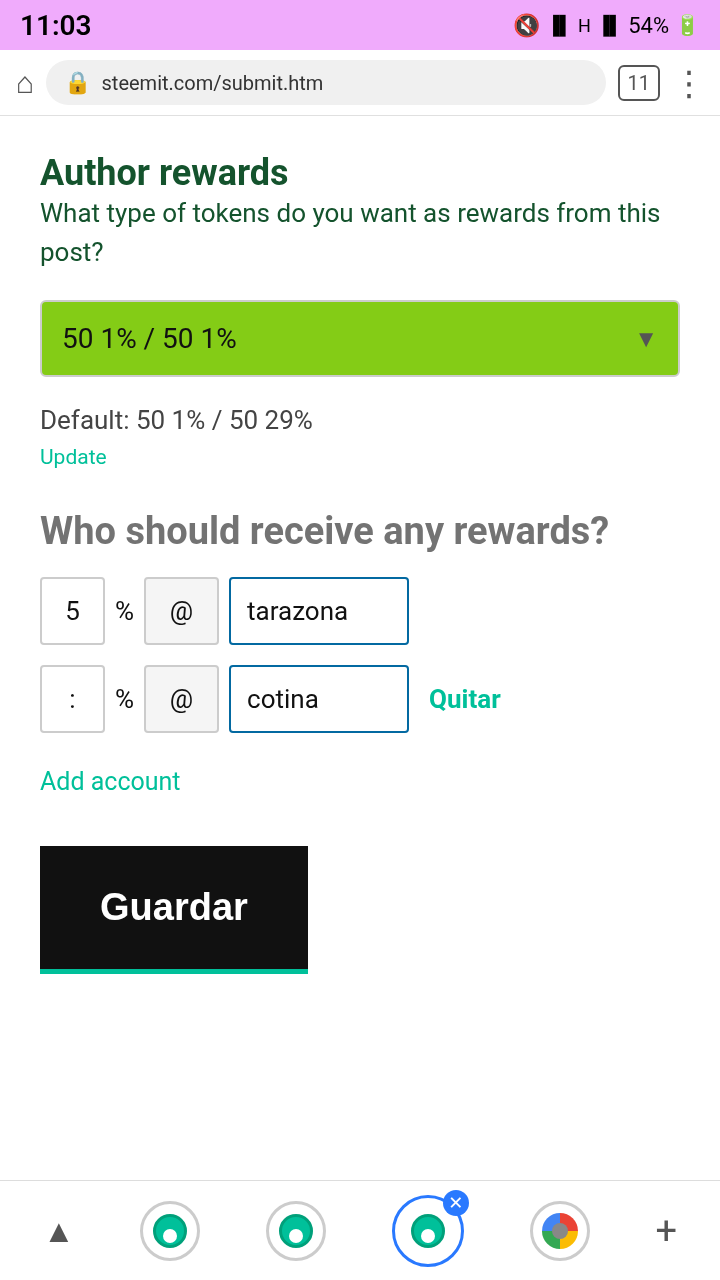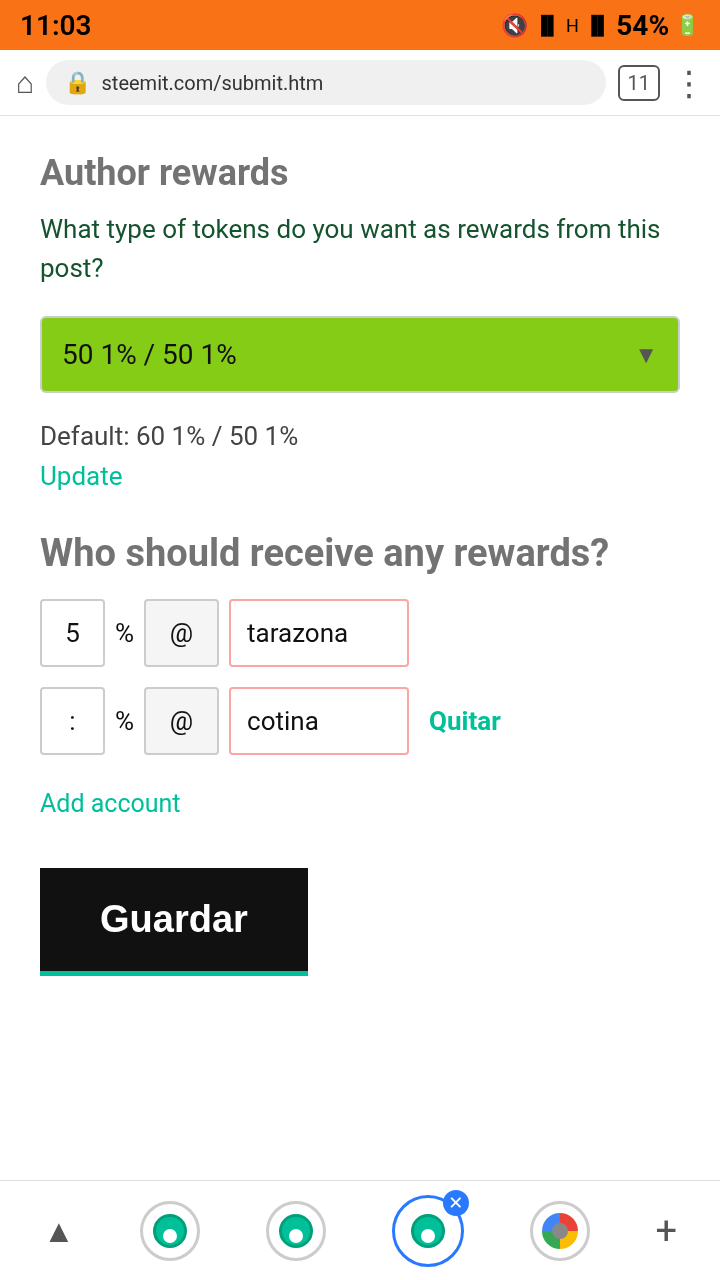--- a/index.html
+++ b/index.html
@@ -11,21 +11,21 @@
       min-height: 1280px;
       overflow-x: hidden;
     }
 
     
     .status-bar {
       display: flex;
       justify-content: space-between;
       align-items: center;
       padding: 8px 20px;
-      background: #f97316;
+      background: #f0abfc;
       height: 50px;
     }
     .status-time {
       font-size: 28px;
       font-weight: 600;
       color: #000;
     }
     .status-icons {
       display: flex;
       align-items: center;
@@ -79,22 +79,21 @@
     }
 
     
     .content {
       padding: 36px 40px;
     }
 
     .section-title {
       font-size: 36px;
       font-weight: 700;
-      color: #737373;
-      margin-bottom: 16px;
+      color: #14532d;
     }
 
     .section-desc {
       font-size: 26px;
       color: #14532d;
       line-height: 1.5;
       margin-bottom: 28px;
     }
 
     
@@ -117,21 +116,21 @@
       font-size: 24px;
       color: #555;
     }
 
     .default-text {
       font-size: 26px;
       color: #444;
       margin-bottom: 10px;
     }
     .update-link {
-      font-size: 26px;
+      font-size: 21px;
       color: #00c09a;
       cursor: pointer;
       margin-bottom: 40px;
       display: inline-block;
     }
 
     
     .who-title {
       font-size: 38px;
       font-weight: 700;
@@ -167,21 +166,21 @@
       width: 75px;
       height: 68px;
       display: flex;
       align-items: center;
       justify-content: center;
       font-size: 26px;
       color: #111;
       background: #f5f5f5;
     }
     .username-box {
-      border: 2px solid #fca5a5;
+      border: 2px solid #0369a1;
       border-radius: 4px;
       height: 68px;
       padding: 0 16px;
       display: flex;
       align-items: center;
       font-size: 26px;
       color: #111;
       min-width: 180px;
     }
     .remove-link {
@@ -201,21 +200,21 @@
       margin-bottom: 50px;
       display: inline-block;
     }
 
     
     .guardar-btn {
       background: #111;
       color: #fff;
       font-size: 38px;
       font-weight: 700;
-      padding: 30px 60px;
+      padding: 40px 60px;
       border: none;
       border-bottom: 5px solid #00c09a;
       cursor: pointer;
       display: inline-block;
       margin-bottom: 40px;
     }
 
     
     .bottom-nav {
       position: fixed;
@@ -319,21 +318,21 @@
 </head>
 <body>
 
 <div class="status-bar">
   <span class="status-time">11:03</span>
   <div class="status-icons">
     <span>🔇</span>
     <span style="font-size:18px;">▐▌</span>
     <span style="font-size:18px;">H</span>
     <span style="font-size:18px;">▐▌</span>
-    <span style="font-size:28px;font-weight:bold;">54%</span>
+    <span style="font-size:22px;">54%</span>
     <span style="font-size:20px;">🔋</span>
   </div>
 </div>
 
 <div class="browser-bar">
   <div class="browser-home-btn">⌂</div>
   <div class="browser-url-bar">
     <span style="font-size:22px;">🔒</span>
     <span class="browser-url-text">steemit.com/submit.htm</span>
   </div>
@@ -346,21 +345,21 @@
   
   <div>
     <h2 class="section-title">Author rewards</h2>
     <p class="section-desc">What type of tokens do you want as rewards from this post?</p>
 
     <div class="dropdown">
       <span class="dropdown-value">50 1% / 50 1%</span>
       <span class="dropdown-arrow">▼</span>
     </div>
 
-    <p class="default-text">Default: 60 1% / 50 1%</p>
+    <p class="default-text">Default: 50 1% / 50 29%</p>
     <a class="update-link">Update</a>
   </div>
 
   
   <div>
     <h2 class="who-title">Who should receive any rewards?</h2>
 
     
     <div class="reward-row">
       <div class="reward-pct-box">

